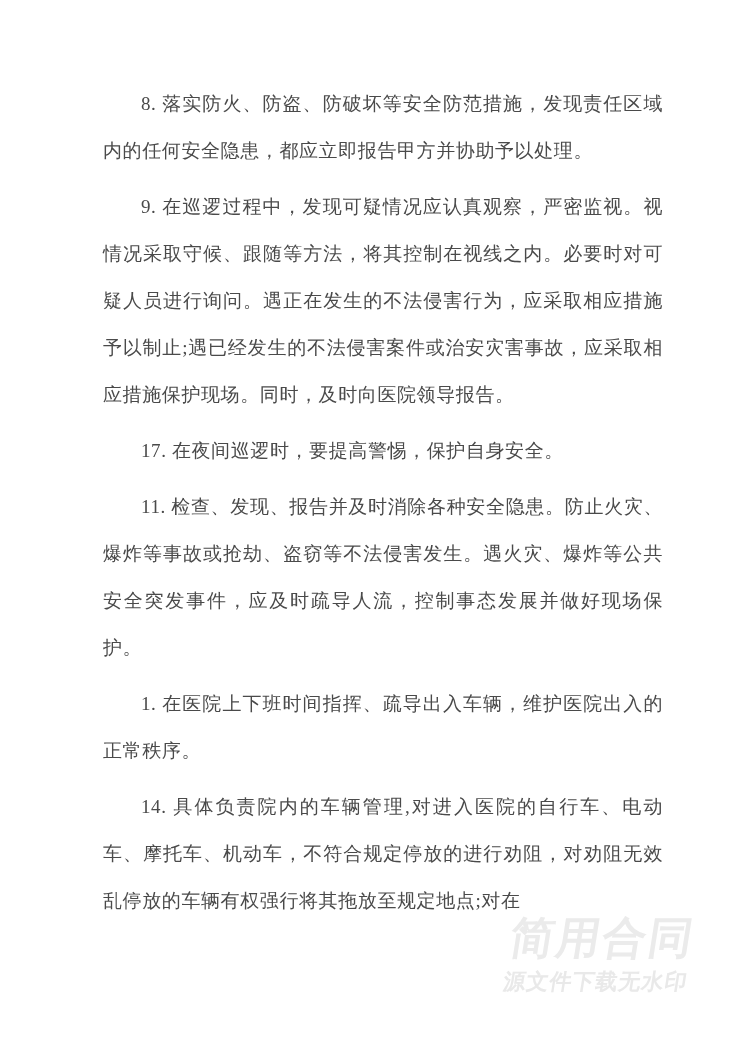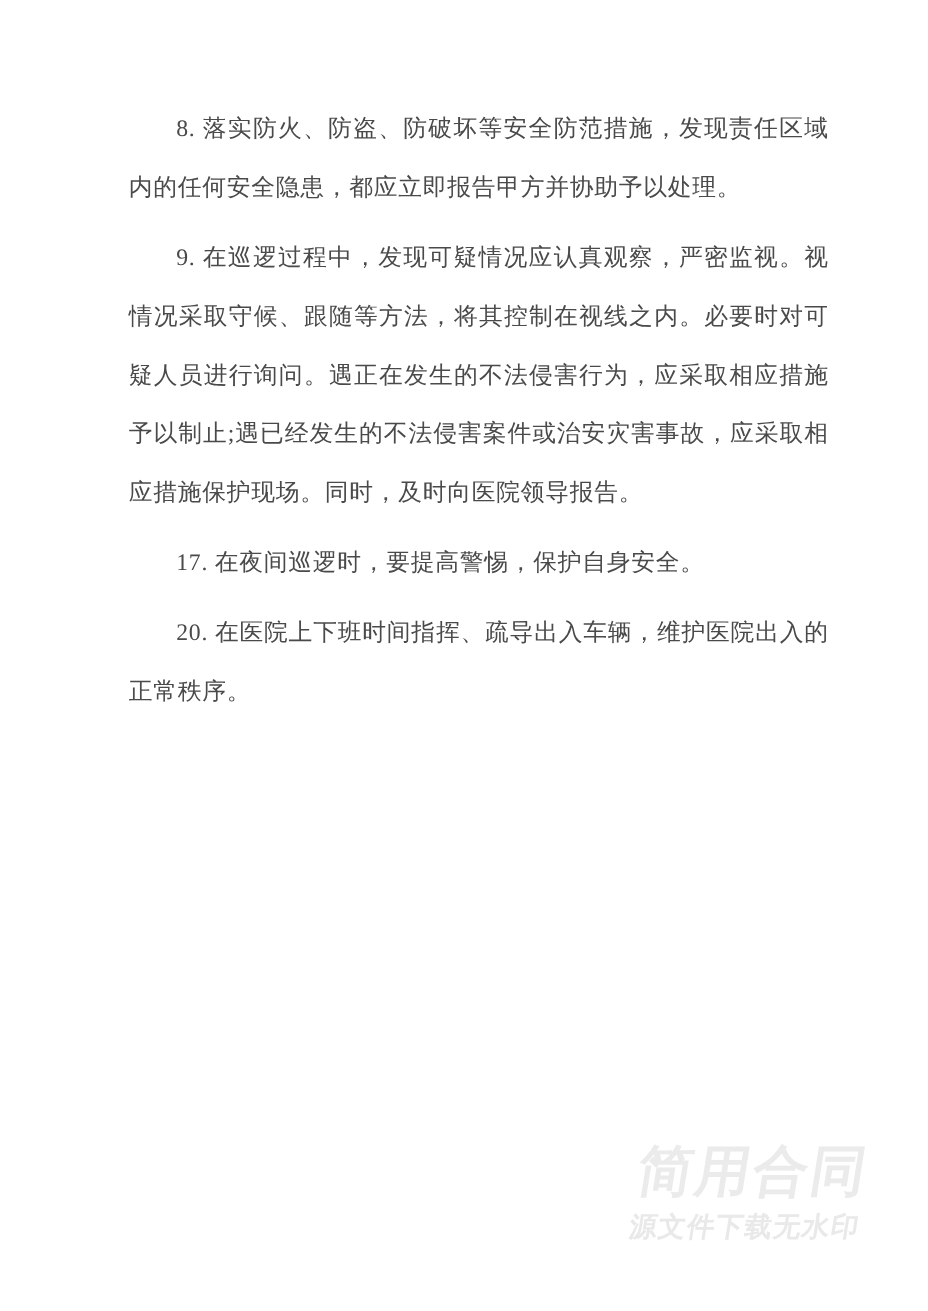--- a/index.html
+++ b/index.html
@@ -56,20 +56,22 @@
   }
 </style>
 </head>
 <body>
 
 <div class="page">
   <div class="content">
     <p class="para">8. 落实防火、防盗、防破坏等安全防范措施，发现责任区域内的任何安全隐患，都应立即报告甲方并协助予以处理。</p>
     <p class="para">9. 在巡逻过程中，发现可疑情况应认真观察，严密监视。视情况采取守候、跟随等方法，将其控制在视线之内。必要时对可疑人员进行询问。遇正在发生的不法侵害行为，应采取相应措施予以制止;遇已经发生的不法侵害案件或治安灾害事故，应采取相应措施保护现场。同时，及时向医院领导报告。</p>
     <p class="para">17. 在夜间巡逻时，要提高警惕，保护自身安全。</p>
-    <p class="para">20. 在医院上下班时间指挥、疏导出入车辆，维护医院出入的正常秩序。</p>
+    <p class="para">11. 检查、发现、报告并及时消除各种安全隐患。防止火灾、爆炸等事故或抢劫、盗窃等不法侵害发生。遇火灾、爆炸等公共安全突发事件，应及时疏导人流，控制事态发展并做好现场保护。</p>
+    <p class="para">1. 在医院上下班时间指挥、疏导出入车辆，维护医院出入的正常秩序。</p>
+    <p class="para">14. 具体负责院内的车辆管理,对进入医院的自行车、电动车、摩托车、机动车，不符合规定停放的进行劝阻，对劝阻无效乱停放的车辆有权强行将其拖放至规定地点;对在</p>
   </div>
 
   <div class="watermark">
     <div class="wm-logo">简用合同</div>
     <div class="wm-tagline">源文件下载无水印</div>
   </div>
 </div>
 
 </body></html>

